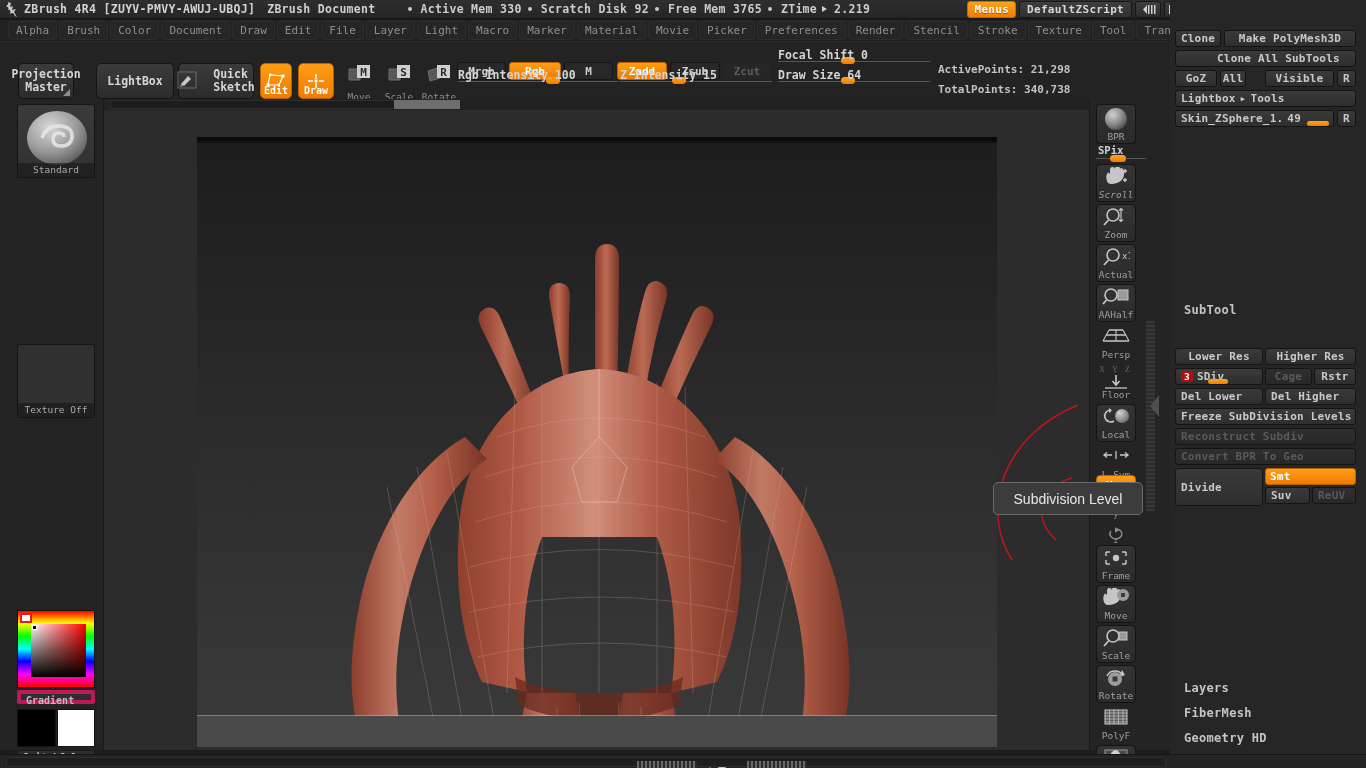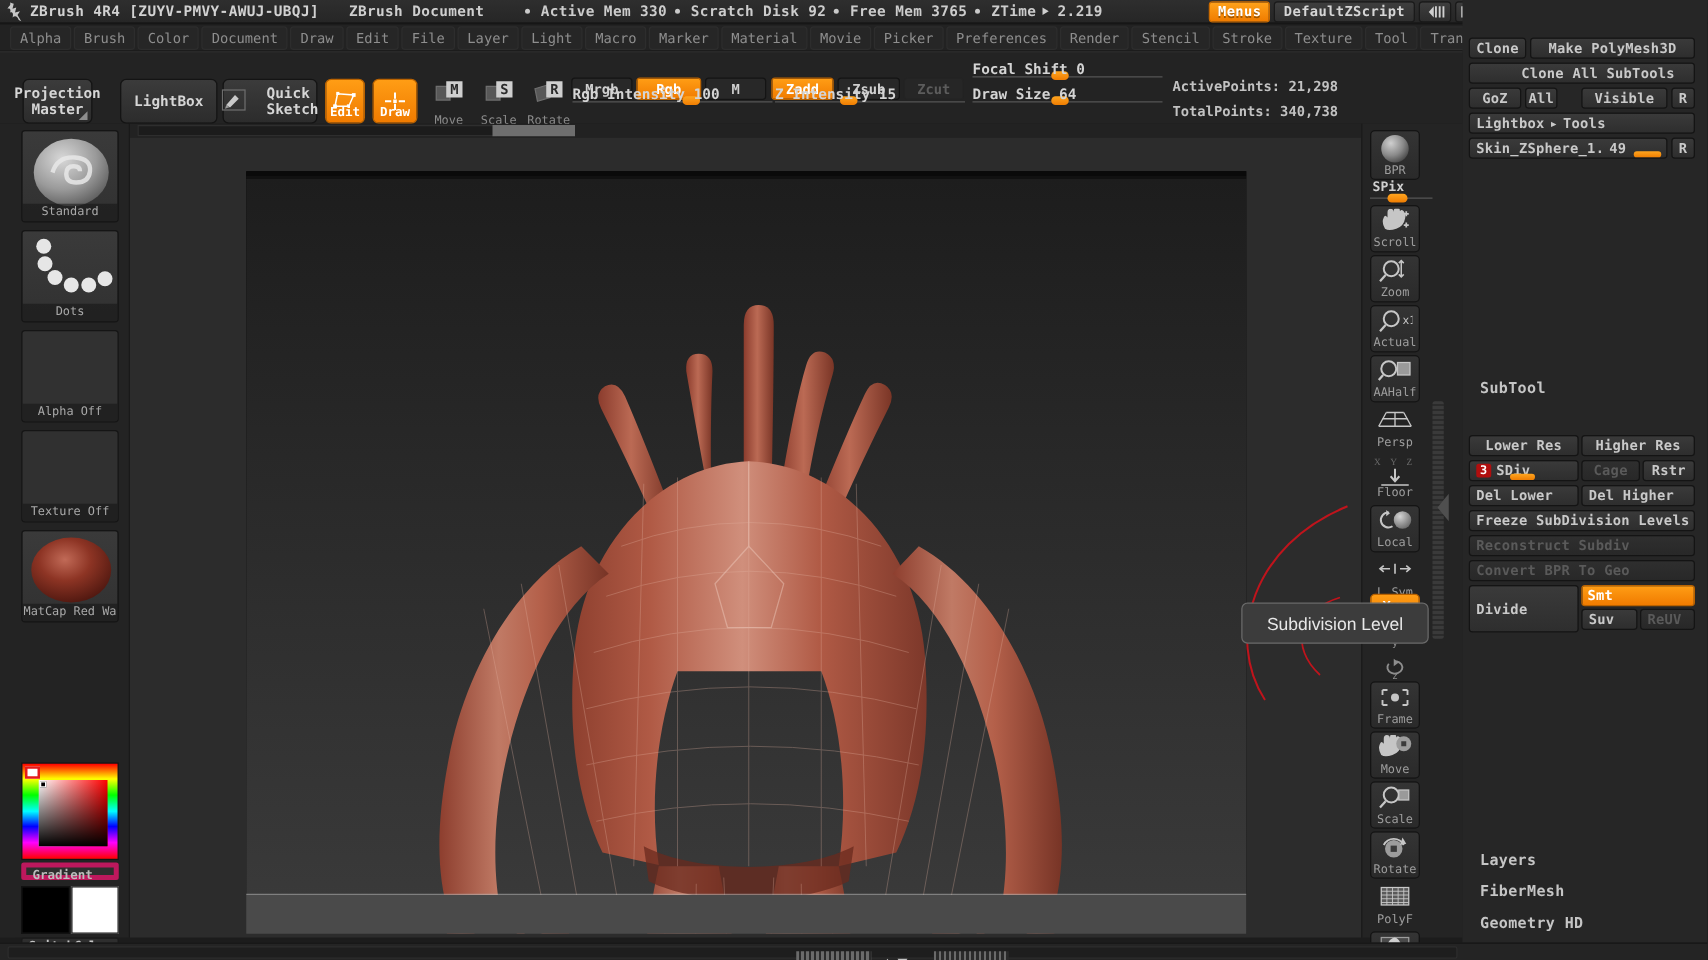--- a/index.html
+++ b/index.html
@@ -16,21 +16,21 @@
   .titlebar{
     position:absolute; left:0; top:0; width:1366px; height:19px;
     background:linear-gradient(#2e2e2e,#262626);
     border-bottom:1px solid #141414;
     display:flex; align-items:center; font-size:11px; color:#c8c8c8;
     letter-spacing:.3px;
   }
   .tb-logo{ width:20px; height:17px; margin-left:2px; position:relative; }
   .tb-logo svg{ display:block; }
   .tb-title{ margin-left:2px; font-weight:bold; font-size:11.5px; color:#d2d2d2; }
-  .tb-doc{ margin-left:24px; font-size:11.5px; color:#cfcfcf; font-weight:bold;}
+  .tb-doc{ margin-left:12px; font-size:11.5px; color:#cfcfcf; font-weight:bold;}
   .tb-stats{ margin-left:30px; display:flex; align-items:center; gap:4px;
              font-size:11.5px; color:#cccccc; font-weight:bold;}
   .dot{ display:inline-block; width:4px; height:4px; border-radius:50%;
         background:#c9c9c9; margin:0 5px 0 2px; }
   .ztri{ display:inline-block; width:0;height:0;
         border-left:5px solid #cfcfcf; border-top:3.5px solid transparent;
         border-bottom:3.5px solid transparent; margin:0 3px 0 1px;}
   .tb-right{ position:absolute; right:2px; top:1px; display:flex; align-items:center; gap:3px; }
   .menus-btn{
     background:linear-gradient(#ffa21a,#f07c00); color:#fff; font-weight:bold;
@@ -421,53 +421,26 @@
               <stop offset="60%" stop-color="#9a9a9a"></stop>
               <stop offset="100%" stop-color="#5c5c5c"></stop>
             </radialGradient>
           </defs>
         <ellipse cx="39" cy="33" rx="30" ry="27" fill="url(#gb)"></ellipse>
         <path d="M24 33 q4 -13 18 -12 q13 1 12 11 q-1 9 -11 9 q-8 0 -8 -7 q0 -6 6 -6 q5 0 5 4" fill="none" stroke="#e7e7e7" stroke-width="3.5" opacity=".85"></path>
       </svg>
       <div class="cap">Standard</div>
     </div>
 
-    <div class="swatch" style="top:85px;">
-      <svg width="78" height="74" viewBox="0 0 78 74">
-        <circle cx="17" cy="12" r="6" fill="#e6e6e6"></circle>
-          <circle cx="18" cy="26" r="6" fill="#e6e6e6"></circle>
-        <circle cx="26" cy="37" r="6" fill="#e6e6e6"></circle>
-          <circle cx="39" cy="43" r="6" fill="#e6e6e6"></circle>
-        <circle cx="53" cy="43" r="6" fill="#e6e6e6"></circle>
-          <circle cx="66" cy="38" r="6" fill="#e6e6e6"></circle>
-      </svg>
-      <div class="cap">Dots</div>
-    </div>
-
-    <div class="swatch" style="top:165px; background:#313131;">
-      <div class="cap">Alpha Off</div>
-    </div>
+
 
     <div class="swatch" style="top:245px; background:#303030;">
       <div class="cap">Texture Off</div>
     </div>
 
-    <div class="swatch" style="top:325px;">
-      <svg width="78" height="74" viewBox="0 0 78 74">
-        <defs>
-            <radialGradient id="gm" cx="42%" cy="34%" r="72%">
-          <stop offset="0%" stop-color="#c16a57"></stop>
-              <stop offset="45%" stop-color="#8d3424"></stop>
-          <stop offset="100%" stop-color="#4a150e"></stop>
-            </radialGradient>
-          </defs>
-        <ellipse cx="39" cy="31" rx="32" ry="26" fill="url(#gm)"></ellipse>
-      </svg>
-      <div class="cap">MatCap Red Wa</div>
-    </div>
 
     <div style="position:absolute; left:17px; top:511px; width:78px; height:78px; border:1px solid #141414;">
       <div style="position:absolute; inset:0;
         background:linear-gradient(to bottom, #ff0000 0%, #ffff00 16%, #00ff00 33%, #00ffff 50%, #0000ff 66%, #ff00ff 83%, #ff0000 100%);"></div>
       <div style="position:absolute; left:13px; top:13px; right:8px; bottom:10px;
         background:linear-gradient(to right,#ffffff,#ff0000);">
         <div style="position:absolute;inset:0;background:linear-gradient(to bottom,rgba(0,0,0,0),#000);"></div>
         <div style="position:absolute;left:1px;top:1px;width:5px;height:5px;border:1px solid #fff;background:#000;"></div>
       </div>
       <div style="position:absolute;left:2px;top:2px;width:12px;height:10px;border:2px solid #e51a1a;background:#fff;"></div>
@@ -598,21 +571,21 @@
         <circle cx="15" cy="12" r="11" fill="url(#bprg)"></circle>
         </svg>
       <span class="lab">BPR</span>
     </div>
     <div style="position:absolute;left:6px;top:47px;width:50px;height:16px;">
       <span style="position:absolute;left:2px;top:-2px;font-size:10.5px;color:#d0d0d0;font-weight:bold;">SPix</span>
       <div style="position:absolute;left:0;right:0;top:12px;height:1px;background:#555;"></div>
       <div style="position:absolute;left:14px;top:9px;width:16px;height:7px;border-radius:4px;background:linear-gradient(#ffa51f,#ef7d02);"></div>
     </div>
 
-    <div class="sbtn" style="top:65px;">
+    <div class="sbtn" style="top:65px;font-style:italic;">
       <svg width="28" height="22" viewBox="0 0 28 22">
           <path d="M6 16 q-3 -5 -1 -9 q1 -3 3 0 l0 -4 q0 -3 2.5 -3 q2.5 0 2.5 3 l0 -1 q0 -3 2.5 -3 q2.5 0 2.5 3 q1 -2 3 0 q2 2 1 6 q-1 6 -7 8 q-6 2 -9 0z" fill="#c6c6c6"></path>
         <path d="M21 4 L25 4 M23 2 L23 6 M21 13 L25 13 M23 11 L23 15" stroke="#c6c6c6" stroke-width="1.4"></path>
         </svg>
       <span class="lab">Scroll</span>
     </div>
     <div class="sbtn" style="top:105px;">
       <svg width="28" height="22" viewBox="0 0 28 22">
           <circle cx="11" cy="8" r="6" fill="none" stroke="#c6c6c6" stroke-width="1.6"></circle>
           <path d="M6.5 13 L2 18" stroke="#c6c6c6" stroke-width="1.8"></path>

